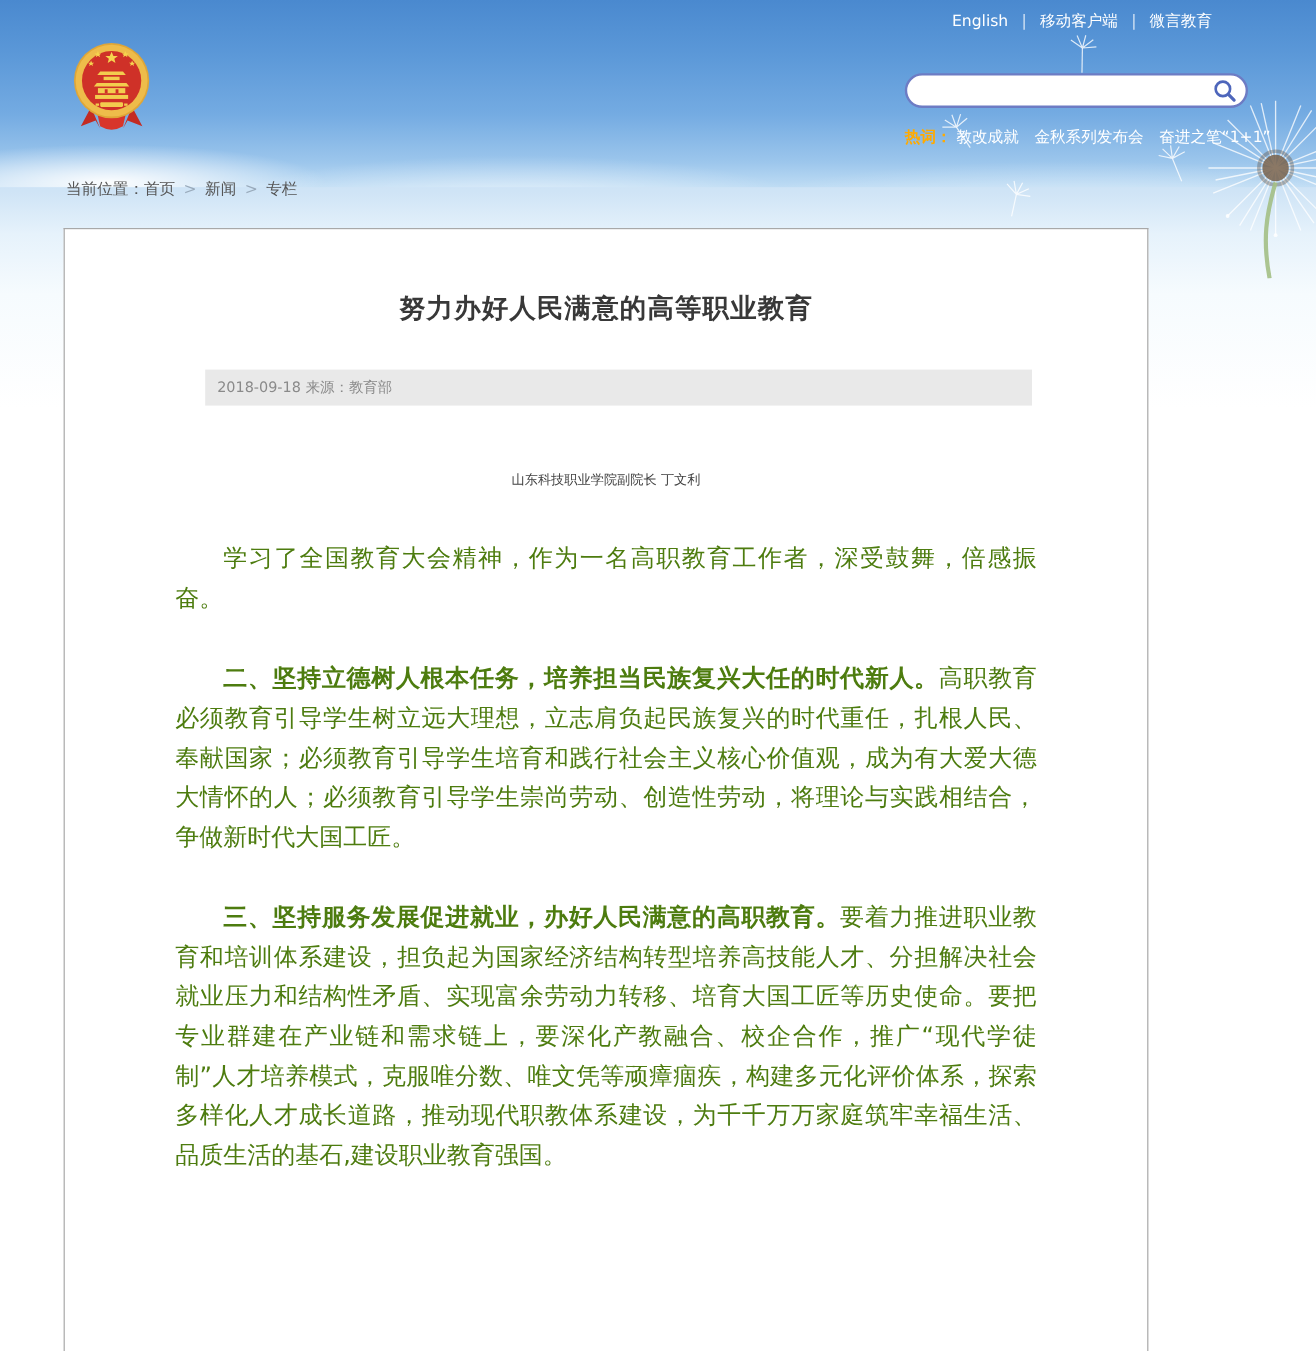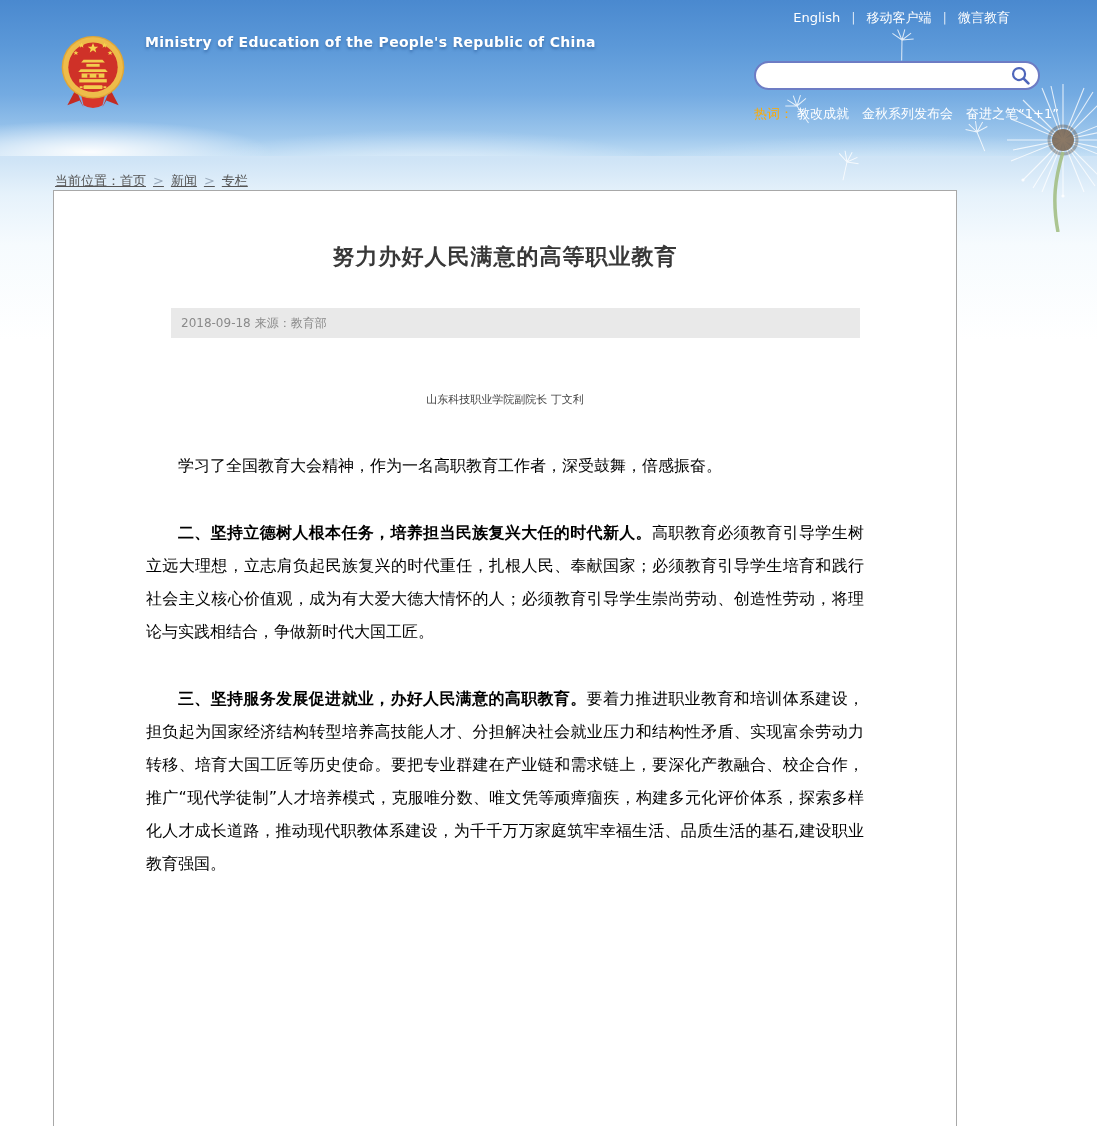--- a/index.html
+++ b/index.html
@@ -25,40 +25,40 @@
     text-shadow:0 3px 4px rgba(25,70,130,.55); white-space:nowrap; }
   .site-subtitle { font-size:14px; font-weight:bold; color:#fff; margin-top:2px; letter-spacing:.3px;
     text-shadow:0 2px 3px rgba(25,70,130,.5); white-space:nowrap; }
 
   .search-wrap { position:absolute; top:61px; right:57px; width:286px; }
   .search-box { position:relative; height:29px; background:#fff; border:2px solid #6d7cc4; border-radius:15px; }
   .search-input { position:absolute; left:13px; top:2px; width:228px; height:21px; border:none; outline:none;
     font-size:14px; background:transparent; font-family:inherit; }
   .search-icon { position:absolute; right:7px; top:2px; width:21px; height:21px; cursor:pointer; }
   .hot-words { margin-top:15px; font-size:13px; color:#fff; white-space:nowrap; }
-  .hot-label { color:#ffaa00; font-weight:normal; margin-right:4px; }
+  .hot-label { color:#ffaa00; font-weight:bold; margin-right:4px; }
   .hot-words a { color:#fff; text-decoration:none; margin-right:13px; cursor:pointer; }
 
   .dandelion { position:absolute; top:14px; right:0; pointer-events:none; }
 
   
-  .breadcrumb { position:absolute; top:172px; left:55px; font-size:13px; color:#555;text-decoration:underline; }
+  .breadcrumb { position:absolute; top:149px; left:55px; font-size:13px; color:#555; }
   .breadcrumb a { color:#555; text-decoration:none; cursor:pointer; }
   .breadcrumb .bsep { color:#9ab; margin:0 7px; }
 
   
   .content-panel { position:absolute; top:190px; left:53px; width:904px; height:936px;
     background:#fff; border:1px solid #a8a8a8; border-bottom:none; }
   .article { padding:0 92px; }
   .article-title { margin-top:51px; text-align:center; font-size:22px; font-weight:bold; color:#383838; letter-spacing:1px; }
   .meta-bar { margin:36px 4px 0 25px; height:30px; line-height:30px; background:#e9e9e9;
     font-size:12px; color:#8a8a8a; padding-left:10px; }
   .meta-date { margin-right:4px; }
   .byline { margin-top:54px; text-align:center; font-size:11px; color:#3f3f3f; }
-  .article-body p { margin-top:34px; font-size:16px; line-height:33px; color:#000000;
+  .article-body p { margin-top:34px; font-size:20px; line-height:33px; color:#4d7c0f;
     text-align:justify; text-indent:2em; }
   .article-body p:first-child { margin-top:42px; }
   .article-body .b { font-weight:bold; }
 </style>
 </head>
 <body>
 
 <div class="page">
 
   <div class="banner">
@@ -86,21 +86,20 @@
           <rect x="28" y="43.5" width="24" height="4.5"></rect>
           <rect x="25.5" y="49.5" width="29" height="3.5"></rect>
           <rect x="30" y="56" width="20" height="4" rx="1"></rect>
           <rect x="26" y="57" width="3" height="2"></rect>
           <rect x="51" y="57" width="3" height="2"></rect>
         </g>
         <rect x="34" y="44.5" width="2.5" height="3.5" fill="#cf3128"></rect>
         <rect x="43.5" y="44.5" width="2.5" height="3.5" fill="#cf3128"></rect>
       </svg>
       <div class="brand-text">
-        <div class="site-subtitle">Ministry of Education of the People's Republic of China</div>
       </div>
     </div>
 
     <div class="search-wrap">
       <div class="search-box">
         <input class="search-input" type="text" value="" style="">
         <svg class="search-icon" viewBox="0 0 22 22">
           <circle cx="9.5" cy="9.5" r="6.3" fill="none" stroke="#4e66bb" stroke-width="2.3"></circle>
           <line x1="14.3" y1="14.3" x2="19.3" y2="19.3" stroke="#4e66bb" stroke-width="2.8" stroke-linecap="round"></line>
         </svg>

